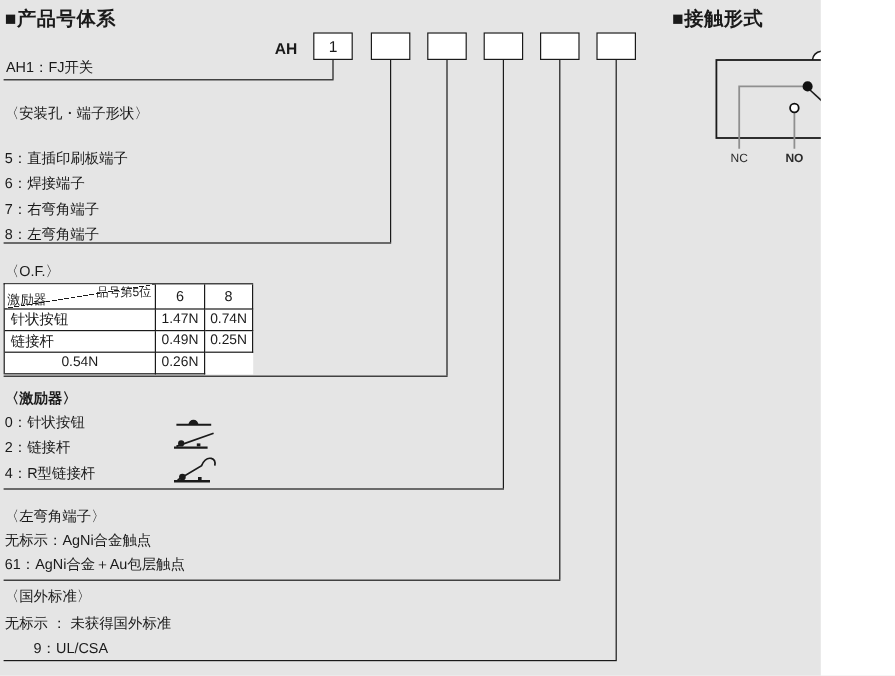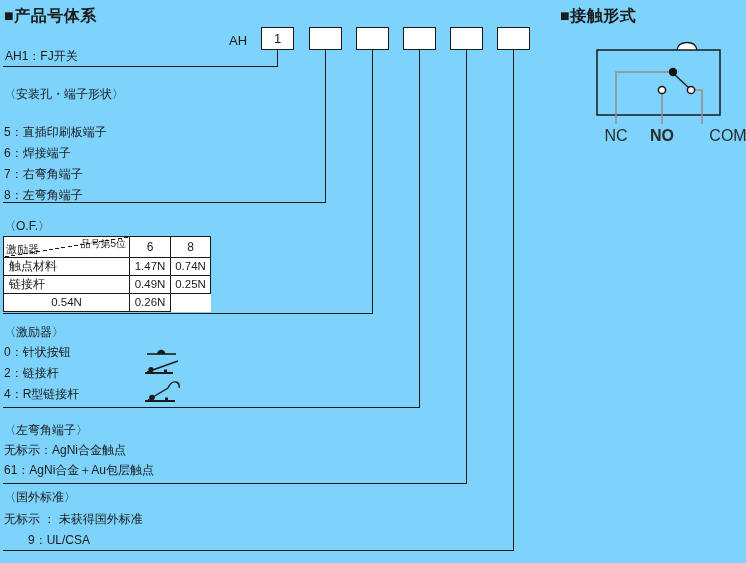--- a/index.html
+++ b/index.html
@@ -1,40 +1,40 @@
 <!DOCTYPE html>
 <html><head>
 <meta charset="utf-8">
 <style>
   * { margin:0; padding:0; box-sizing:border-box; }
   body { background:#ffffff; font-family:"Liberation Sans","DejaVu Sans",sans-serif; }
-  .canvas { position:relative; width:746px; height:563px; background:#7dd3fc; color:#1a1a1a; overflow:hidden; }
+  .canvas { position:relative; width:684px; height:563px; background:#e5e5e5; color:#1a1a1a; overflow:hidden; }
   .abs { position:absolute; }
   .title { position:absolute; font-size:16px; font-weight:bold; white-space:nowrap; letter-spacing:0.5px; }
   .txt { position:absolute; font-size:12px; white-space:nowrap; }
   .hdr { position:absolute; font-size:12px; white-space:nowrap; }
-  .ah-prefix { position:absolute; left:229px; top:33px; font-size:13px; }
+  .ah-prefix { position:absolute; left:229px; top:33px; font-size:13px;font-weight:bold; }
   .digit-box { position:absolute; top:27px; width:33px; height:23px; border:1px solid #1a1a1a;
                text-align:center; font-size:13px; line-height:21px; background:#fff; }
   .vline { position:absolute; width:0; border-left:1px solid #1a1a1a; }
   .hline { position:absolute; height:0; border-top:1px solid #1a1a1a; }
 
   
   .of-table { position:absolute; left:3px; top:236px; display:grid;
               grid-template-columns:126px 41px 40px; grid-template-rows:21px 18px 18px 18px;
               border-left:1px solid #1a1a1a; border-top:1px solid #1a1a1a; background:#fff; }
   .of-cell { border-right:1px solid #1a1a1a; border-bottom:1px solid #1a1a1a; position:relative; }
   .of-corner { background:linear-gradient(to bottom right,#fff 49.2%,#1a1a1a 49.2%,#1a1a1a 50.8%,#fff 50.8%); }
   .of-corner .c-top { position:absolute; top:0px; right:3px; font-size:10px; }
   .of-corner .c-bot { position:absolute; bottom:0px; left:2px; font-size:11px; }
   .of-colhead { text-align:center; font-size:12px; line-height:20px; }
   .of-rowlabel { font-size:12px; line-height:17px; padding-left:5px; }
   .of-val { text-align:center; font-size:11.5px; line-height:17px; }
 
-  .cf-label { position:absolute; top:127px; font-size:16px; color:#2b2b2b; transform:translateX(-50%); white-space:nowrap; }
+  .cf-label { position:absolute; top:127px; font-size:10px; color:#2b2b2b; transform:translateX(-50%); white-space:nowrap; }
   svg { display:block; }
 </style>
 </head>
 <body>
 
 <div class="canvas">
 
   <div class="title" style="left:4px; top:6px;">■产品号体系</div>
   <div class="title" style="left:560px; top:6px;">■接触形式</div>
 
@@ -70,33 +70,33 @@
 
   <div class="hdr" style="left:4px; top:218px;">〈O.F.〉</div>
   <div class="of-table">
     <div class="of-cell of-corner">
       <span class="c-top">品号第5位</span>
       <span class="c-bot">激励器</span>
     </div>
     <div class="of-cell of-colhead">6</div>
     <div class="of-cell of-colhead">8</div>
 
-    <div class="of-cell of-rowlabel">触点材料</div>
+    <div class="of-cell of-rowlabel">针状按钮</div>
     <div class="of-cell of-val">1.47N</div>
     <div class="of-cell of-val">0.74N</div>
 
     <div class="of-cell of-rowlabel">链接杆</div>
     <div class="of-cell of-val">0.49N</div>
     <div class="of-cell of-val">0.25N</div>
 
     <div class="of-cell of-val">0.54N</div>
     <div class="of-cell of-val">0.26N</div>
   </div>
 
-  <div class="hdr" style="left:4px; top:324px;">〈激励器〉</div>
+  <div class="hdr" style="left:4px; top:324px;font-weight:bold;">〈激励器〉</div>
   <div class="txt" style="left:4px; top:344px;">0：针状按钮</div>
   <div class="txt" style="left:4px; top:365px;">2：链接杆</div>
   <div class="txt" style="left:4px; top:386px;">4：R型链接杆</div>
 
   <div class="abs" style="left:146px; top:347px;">
     <svg width="32" height="10" viewBox="0 0 32 10">
       <line x1="1" y1="7" x2="30" y2="7" stroke="#1a1a1a" stroke-width="1.6"></line>
       <path d="M11 7 a4.2 4.2 0 0 1 8.4 0 Z" fill="#1a1a1a"></path>
     </svg>
   </div>

